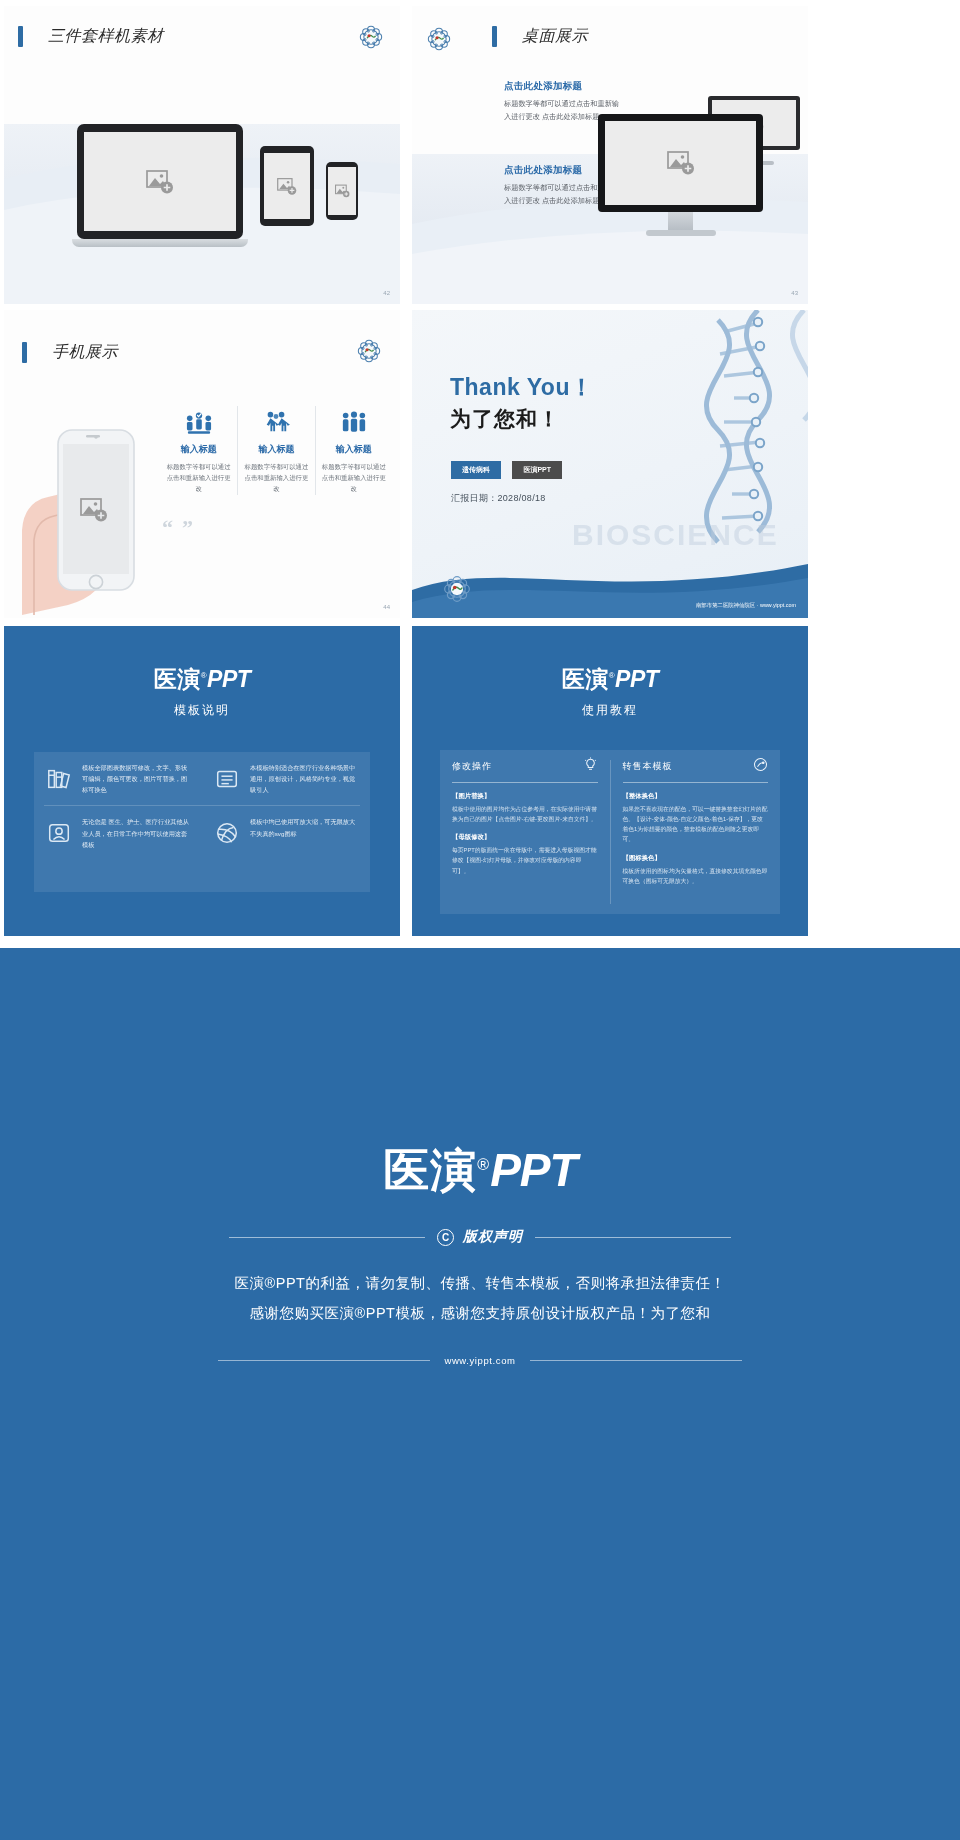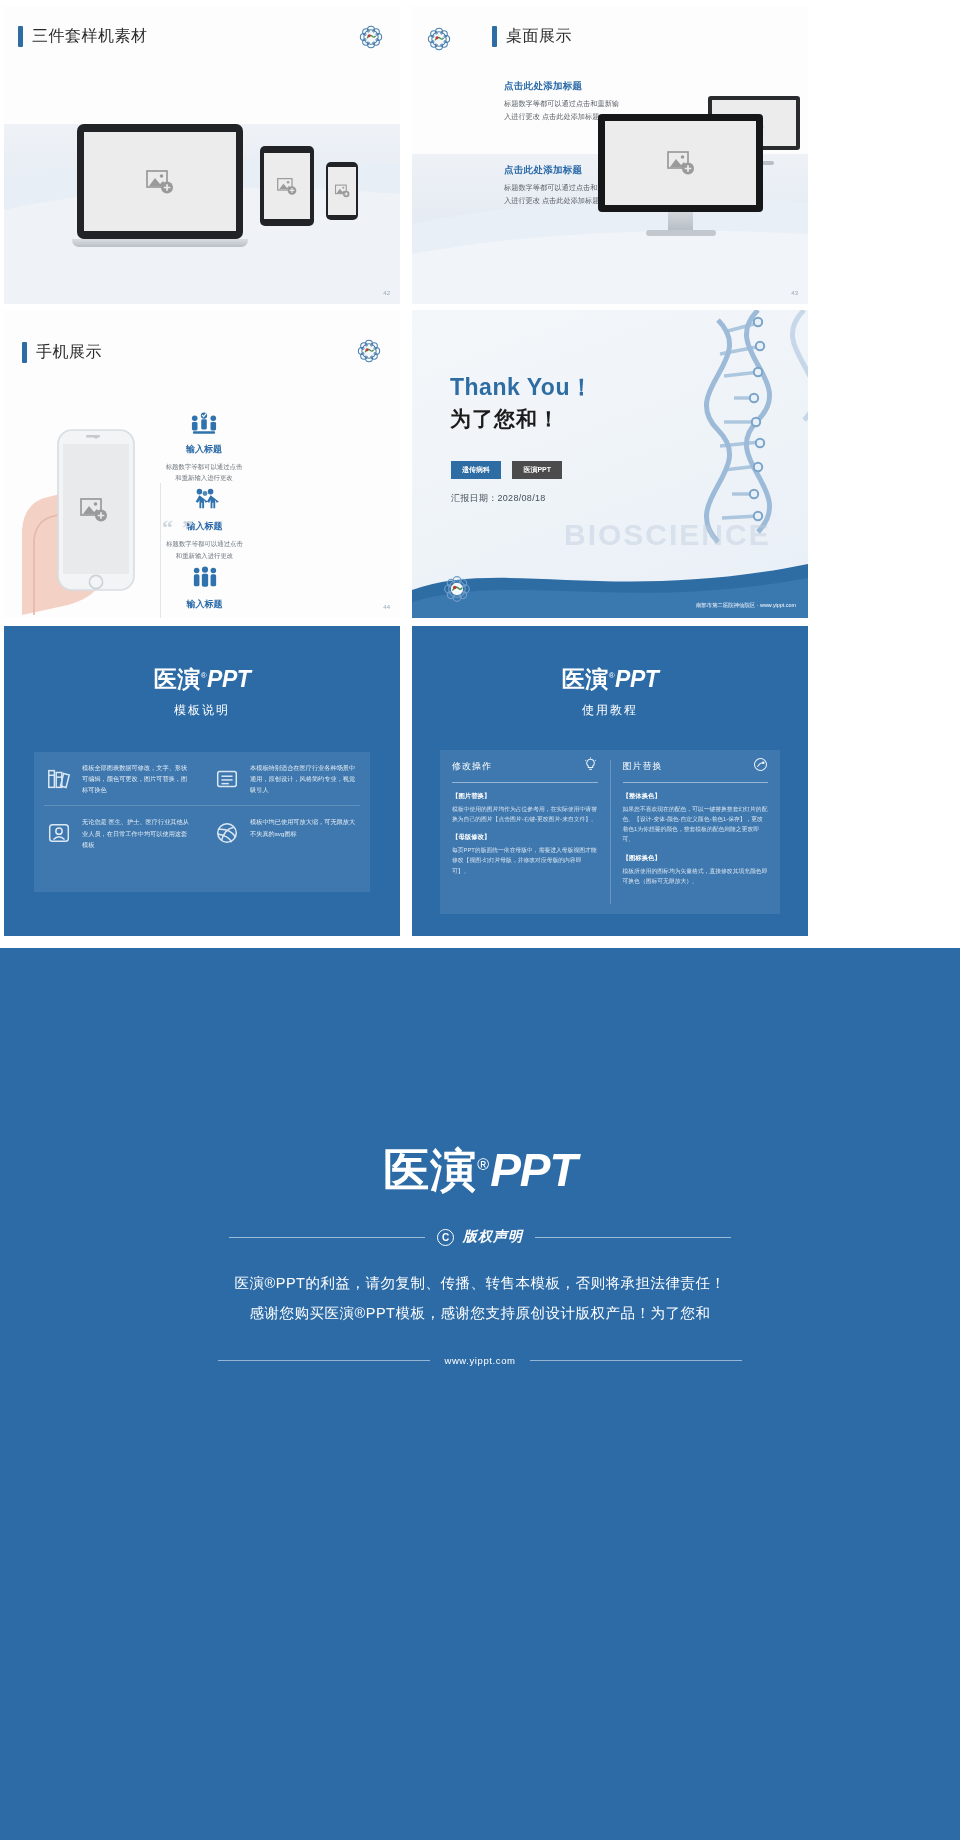--- a/index.html
+++ b/index.html
@@ -9,21 +9,21 @@
     font-family:"Liberation Sans","DejaVu Sans",sans-serif;
     overflow:hidden; position:relative;
   }
   .grid { position:relative; width:960px; }
 
   
   .slide { position:absolute; overflow:hidden; background:#fff; }
   .slide-white { background:#fdfdfd; }
 
   
-  .sl-title { position:absolute; display:flex; align-items:flex-start; gap:9px; }
+  .sl-title { position:absolute; display:flex; align-items:flex-start; gap:25px;font-style:italic; }
   .sl-title .bar { width:5px; height:21px; background:#2e6ca4; border-radius:1px; }
   .sl-title .txt { font-size:16px; color:#2b2b2b; letter-spacing:.5px; }
 
   
   .badge { position:absolute; width:26px; height:26px; }
   .badge svg { width:100%; height:100%; display:block; }
 
   .pagenum { position:absolute; font-size:6px; color:#9aa7b4; }
 
   
@@ -43,21 +43,21 @@
   .floor {
     position:absolute; left:0; right:0; bottom:0;
     background:linear-gradient(180deg,#eef2f7 0%, #e3e9f1 60%, #edf1f6 100%);
   }
 
   
   .blk-h { font-size:9.5px; font-weight:bold; color:#2b6aa8; margin-bottom:5px; letter-spacing:.3px;}
   .blk-p { font-size:7.2px; color:#5a5f66; line-height:1.75; }
 
   
-  .cols { position:absolute; display:flex;flex-direction:column; }
+  .cols { position:absolute; display:flex; }
   .col { width:88px; padding:0 4px; text-align:center; }
   .col + .col { border-left:1px solid #e2e6ea; }
   .col .ic { height:30px; display:flex; align-items:flex-end; justify-content:center; margin-bottom:7px; }
   .col .ch { font-size:9px; font-weight:bold; color:#2b6aa8; margin-bottom:5px; }
   .col .cp { font-size:6.4px; color:#6a7179; line-height:1.75; }
 
   .quote { position:absolute; display:flex; gap:9px; }
   .qmark { font-size:22px; color:#cfd6dd; font-family:"Liberation Serif",serif; line-height:.9; font-weight:bold;}
   .qtext { font-size:7.6px; color:#5a6068; line-height:1.9; }
   .qmark.close { align-self:flex-end; }
@@ -412,21 +412,21 @@
       <div class="ty-cn">为了您和！</div>
     </div>
 
     <div style="position:absolute; left:39px; top:148px;">
       <span class="tag blue">遗传病科</span>
       <span class="tag gray">医演PPT</span>
     </div>
 
     <div class="ty-date" style="position:absolute; left:39px; top:180px;">汇报日期：2028/08/18</div>
 
-    <div class="bioword" style="left:152px; top:208px;text-align:right;">BIOSCIENCE</div>
+    <div class="bioword" style="left:160px; top:208px;text-align:right;">BIOSCIENCE</div>
 
     <svg style="position:absolute; left:0; bottom:0;" width="396" height="76" viewBox="0 0 396 76">
       <path d="M0,48 C90,16 200,62 396,22 L396,76 L0,76 Z" fill="#2e6ca4"></path>
       <path d="M0,60 C100,30 210,70 396,36 L396,76 L0,76 Z" fill="#3f7cb4" opacity=".75"></path>
     </svg>
 
     <div class="badge" style="left:30px; bottom:14px; width:30px; height:30px;">
       <svg viewBox="0 0 40 40">
         <g fill="none" stroke="#6f9cc6" stroke-width="1.6">
           <circle cx="20" cy="20" r="11"></circle>
@@ -538,21 +538,21 @@
         <div class="tut-b">
           <div class="bt">【母版修改】</div>
           <div class="bp">每页PPT的版面统一依在母版中，需要进入母版视图才能修改【视图-幻灯片母版，并修改对应母版的内容即可】。</div>
         </div>
       </div>
 
       <div style="width:1px;background:rgba(255,255,255,.22);margin:10px 0;"></div>
 
       <div class="tut-col">
         <div class="tut-head">
-          <span class="th">图片替换</span>
+          <span class="th">转售本模板</span>
           <span>
             <svg width="15" height="15" viewBox="0 0 20 20" fill="none" stroke="#eaf2fa" stroke-width="1.4">
               <circle cx="10" cy="10" r="8"></circle>
               <path d="M6 13 q4 -7 9 -5"></path>
               <circle cx="13.6" cy="7.6" r="1" fill="#eaf2fa"></circle>
             </svg>
           </span>
         </div>
         <div class="tut-b">
           <div class="bt">【整体换色】</div>

